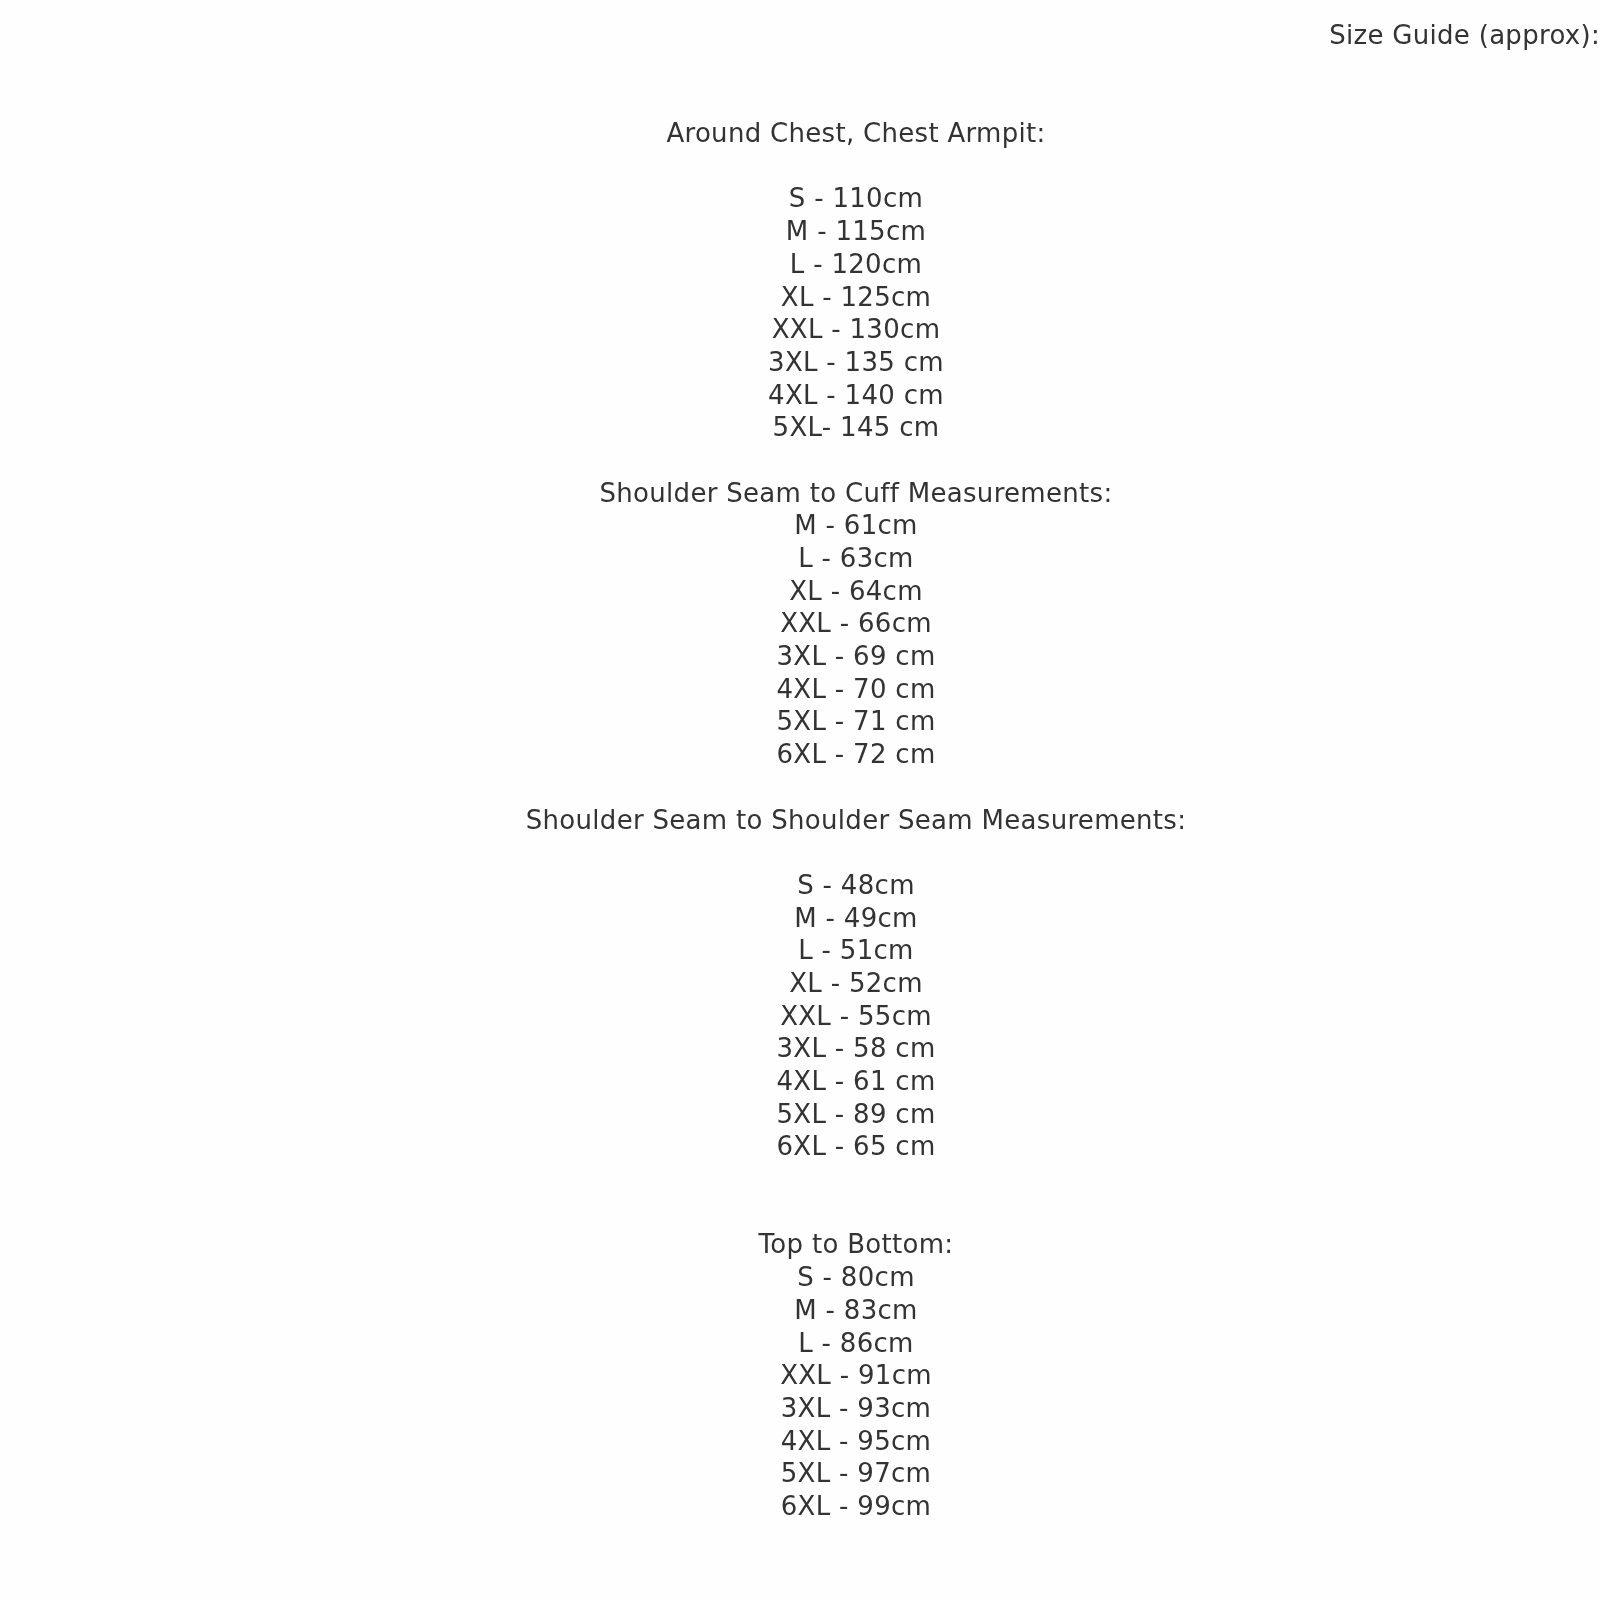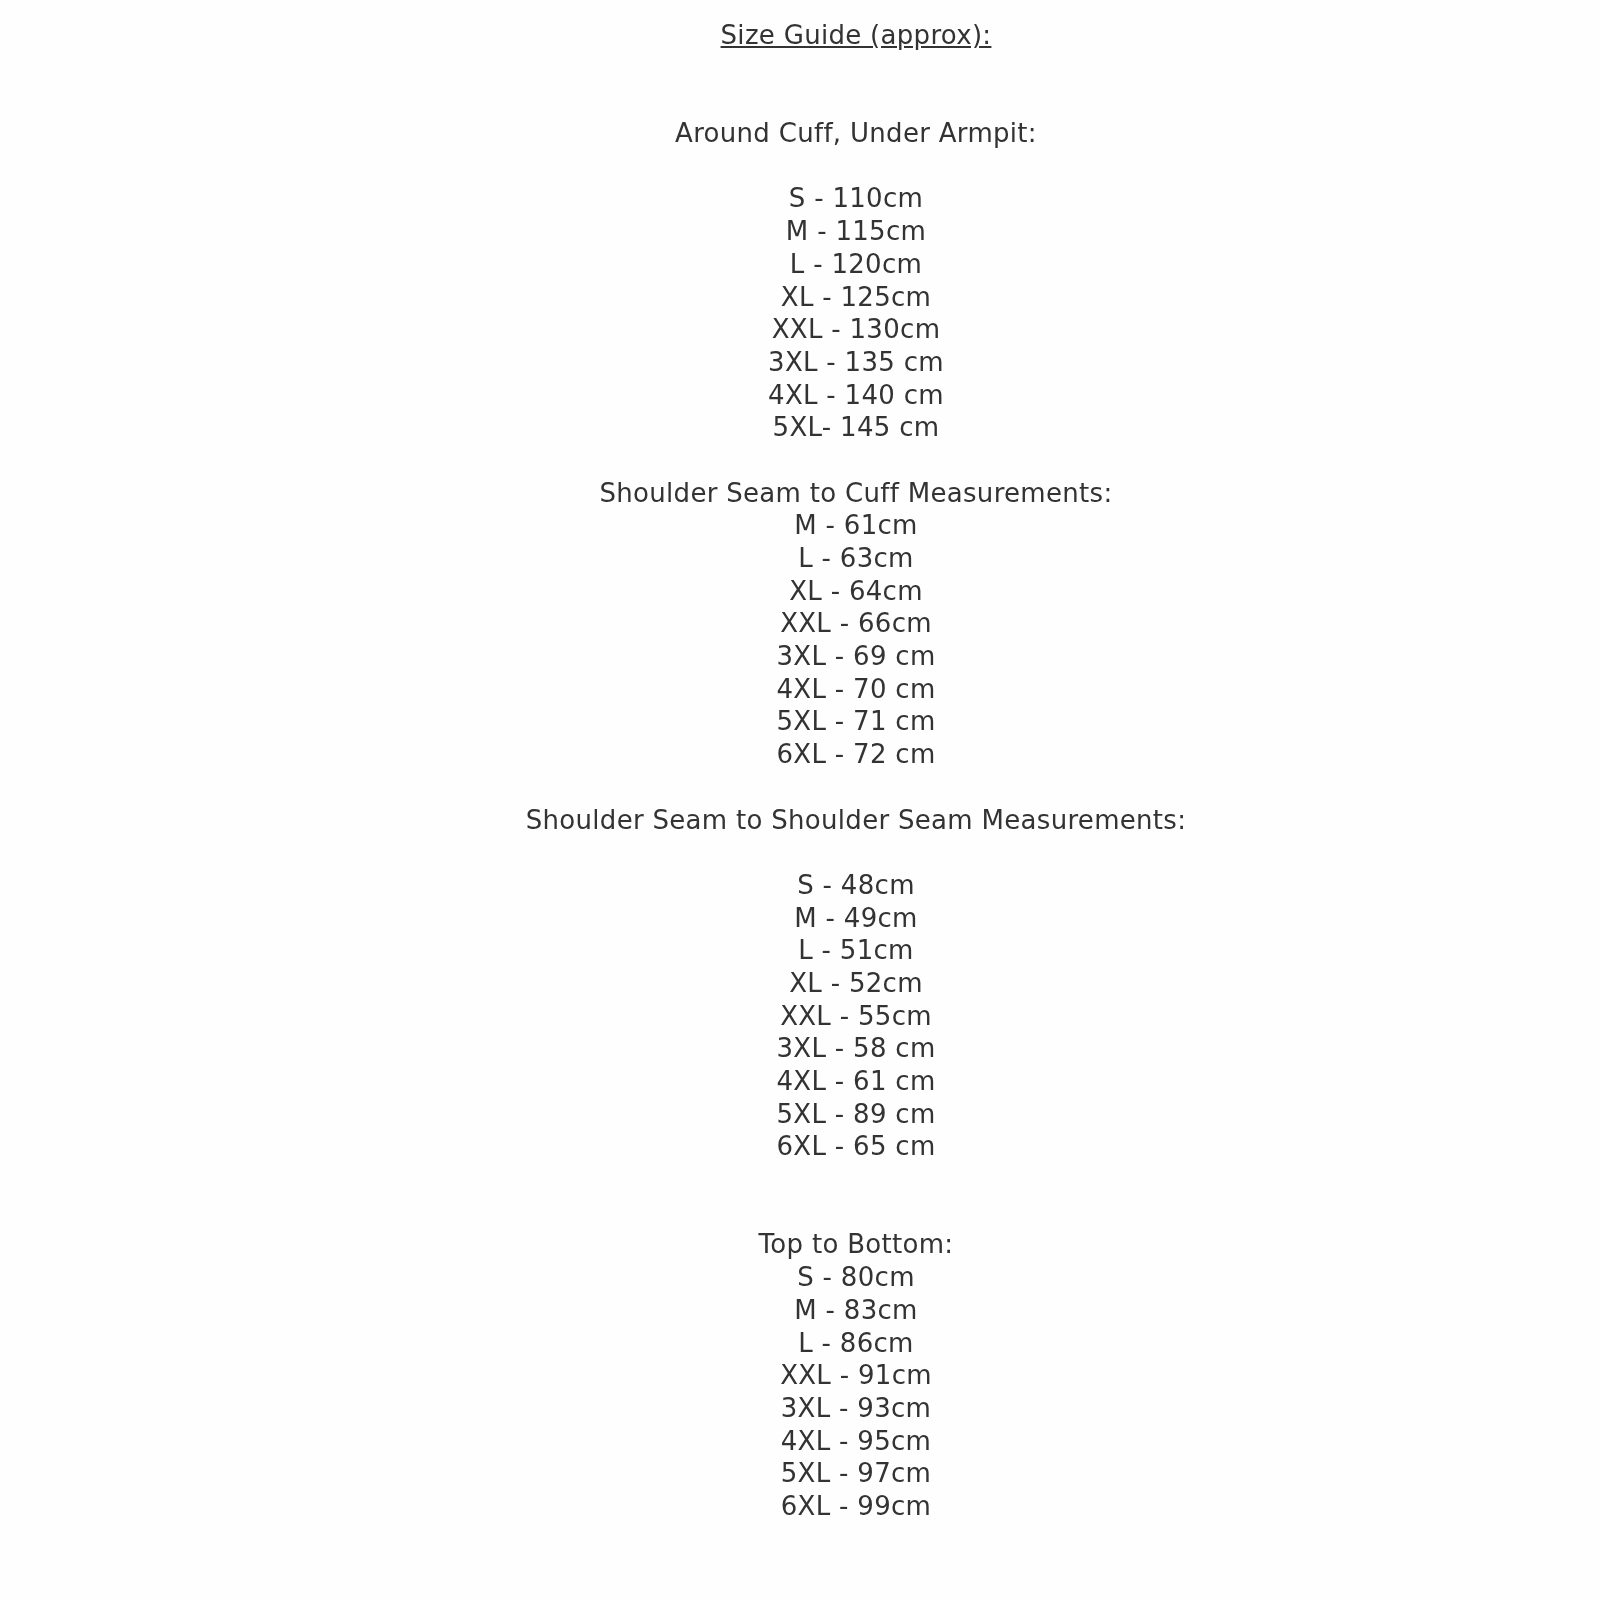--- a/index.html
+++ b/index.html
@@ -20,36 +20,36 @@
     font-family: "DejaVu Sans", "Liberation Sans", sans-serif;
     font-size: 26px;
     letter-spacing: 0.3px;
   }
   .line {
     line-height: 32.7px;
     height: 32.7px;
     white-space: pre;
   }
   .title {
-    text-decoration: underline;
+    text-align: right;
   }
   .gap {
     height: 32.7px;
   }
 </style>
 </head>
 <body>
 
 <div class="doc">
   <div class="line title">Size Guide (approx):</div>
   <div class="gap"></div>
   <div id="sections">
       <div class="gap"></div>
       <div class="section">
-        <div class="line heading">Around Cuff, Under Armpit:</div>
+        <div class="line heading">Around Chest, Chest Armpit:</div>
         <div class="gap"></div>
         <div class="line">S - 110cm</div>
         <div class="line">M - 115cm</div>
         <div class="line">L - 120cm</div>
         <div class="line">XL - 125cm</div>
         <div class="line">XXL - 130cm</div>
         <div class="line">3XL - 135 cm</div>
         <div class="line">4XL - 140 cm</div>
         <div class="line">5XL- 145 cm</div>
       </div>

